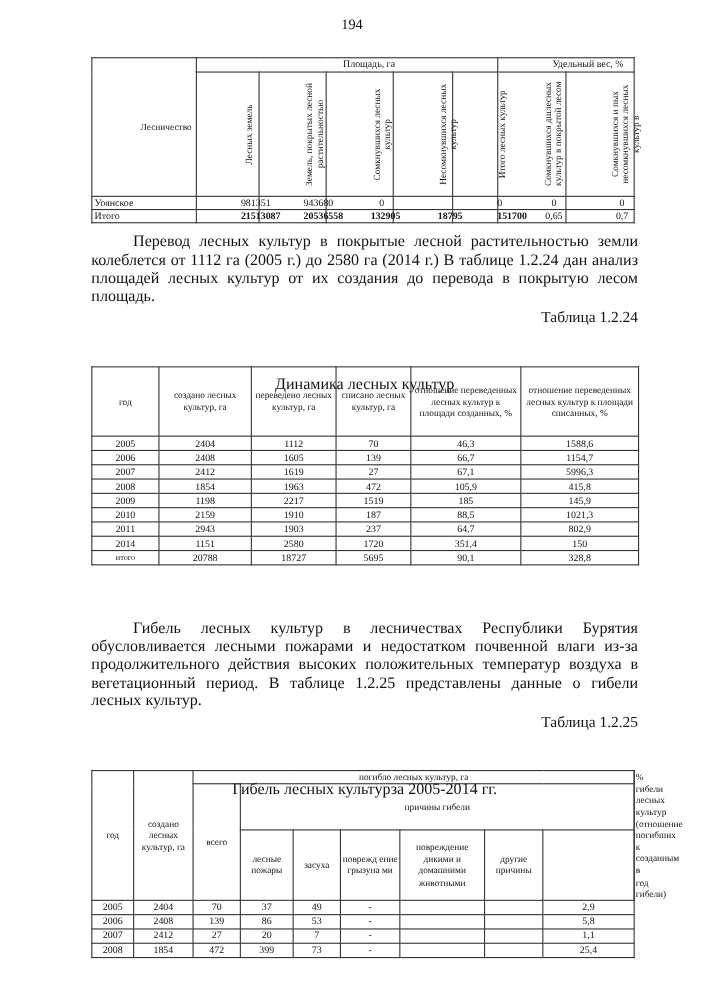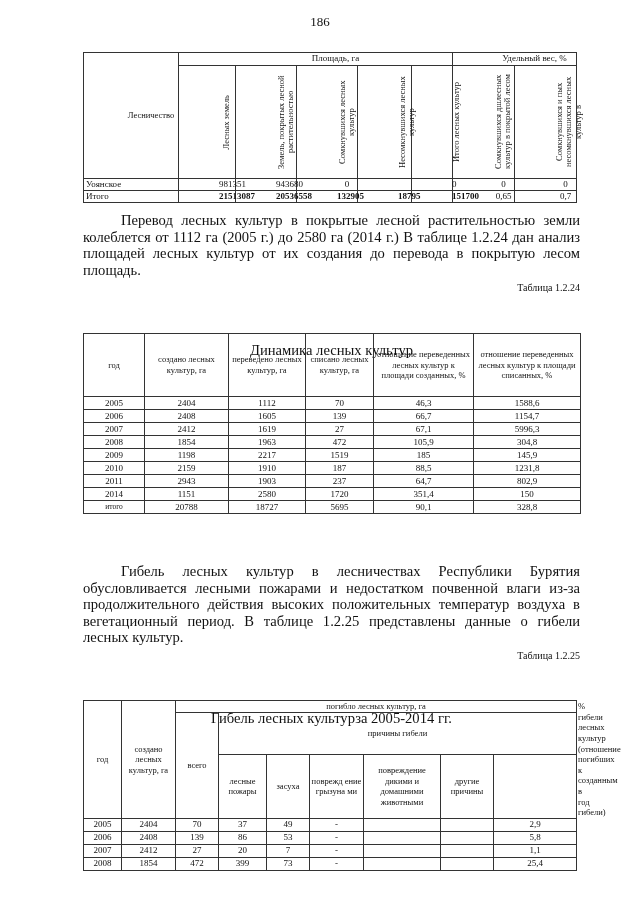--- a/index.html
+++ b/index.html
@@ -13,36 +13,36 @@
   #t1 { left: 83px; top: 52px; width: 493px; font-size: 8.5px; }
   #t1 td, #t1 th { line-height: 1.05; padding-left: 40px; }
   #t1 .rot { height: 112px; }
   #t1 .rot div { writing-mode: vertical-rl; transform: rotate(180deg); margin: 0 auto; text-align: center; max-height: 108px; font-size: 8.5px; line-height: 1.1; }
   #t1 .grouphead { height: 12px; font-size: 9px; }
   #t1 .data td { height: 11px; font-size: 9px; }
   #t1 .data td.lbl { text-align: left; padding-left: 2px; }
   #t1 .bold { font-weight: bold; }
   .para { left: 83px; width: 497px; font-size: 14.6px; line-height: 16.5px; text-align: justify; }
   .para .indent { display: inline-block; width: 38px; }
-  .caption-right { right: 60px; font-size: 10px; }
+  .caption-right { right: 60px; font-size: 14px; }
   .table-title { left: 83px; width: 497px; text-align: center; font-size: 14.6px; margin-top: 26px; }
   
   #t2 { left: 83px; top: 333px; width: 497px; font-size: 8.5px; }
   #t2 th { height: 62px; line-height: 1.25; padding: 0 2px; }
   #t2 td { height: 12px; font-size: 9px; line-height: 1; }
   #t2 td.small { font-size: 7.5px; }
   
   #t3 { left: 83px; top: 700px; width: 493px; font-size: 8.5px; }
   #t3 th { line-height: 1.25; padding: 0 1px; }
   #t3 td { height: 12px; font-size: 9px; line-height: 1; }
 </style>
 </head>
 <body>
 
-<div class="abs page-num">186</div>
+<div class="abs page-num">194</div>
 
 <table id="t1">
   <colgroup>
     <col style="width:95px">
       <col style="width:57px">
       <col style="width:61px">
       <col style="width:61px">
     <col style="width:54px">
       <col style="width:41px">
       <col style="width:62px">
@@ -147,37 +147,37 @@
         <td>27</td>
         <td>67,1</td>
         <td>5996,3</td>
       </tr>
       <tr>
         <td>2008</td>
         <td>1854</td>
         <td>1963</td>
         <td>472</td>
         <td>105,9</td>
-        <td>304,8</td>
+        <td>415,8</td>
       </tr>
       <tr>
         <td>2009</td>
         <td>1198</td>
         <td>2217</td>
         <td>1519</td>
         <td>185</td>
         <td>145,9</td>
       </tr>
       <tr>
         <td>2010</td>
         <td>2159</td>
         <td>1910</td>
         <td>187</td>
         <td>88,5</td>
-        <td>1231,8</td>
+        <td>1021,3</td>
       </tr>
       <tr>
         <td>2011</td>
         <td>2943</td>
         <td>1903</td>
         <td>237</td>
         <td>64,7</td>
         <td>802,9</td>
       </tr>
       <tr>

